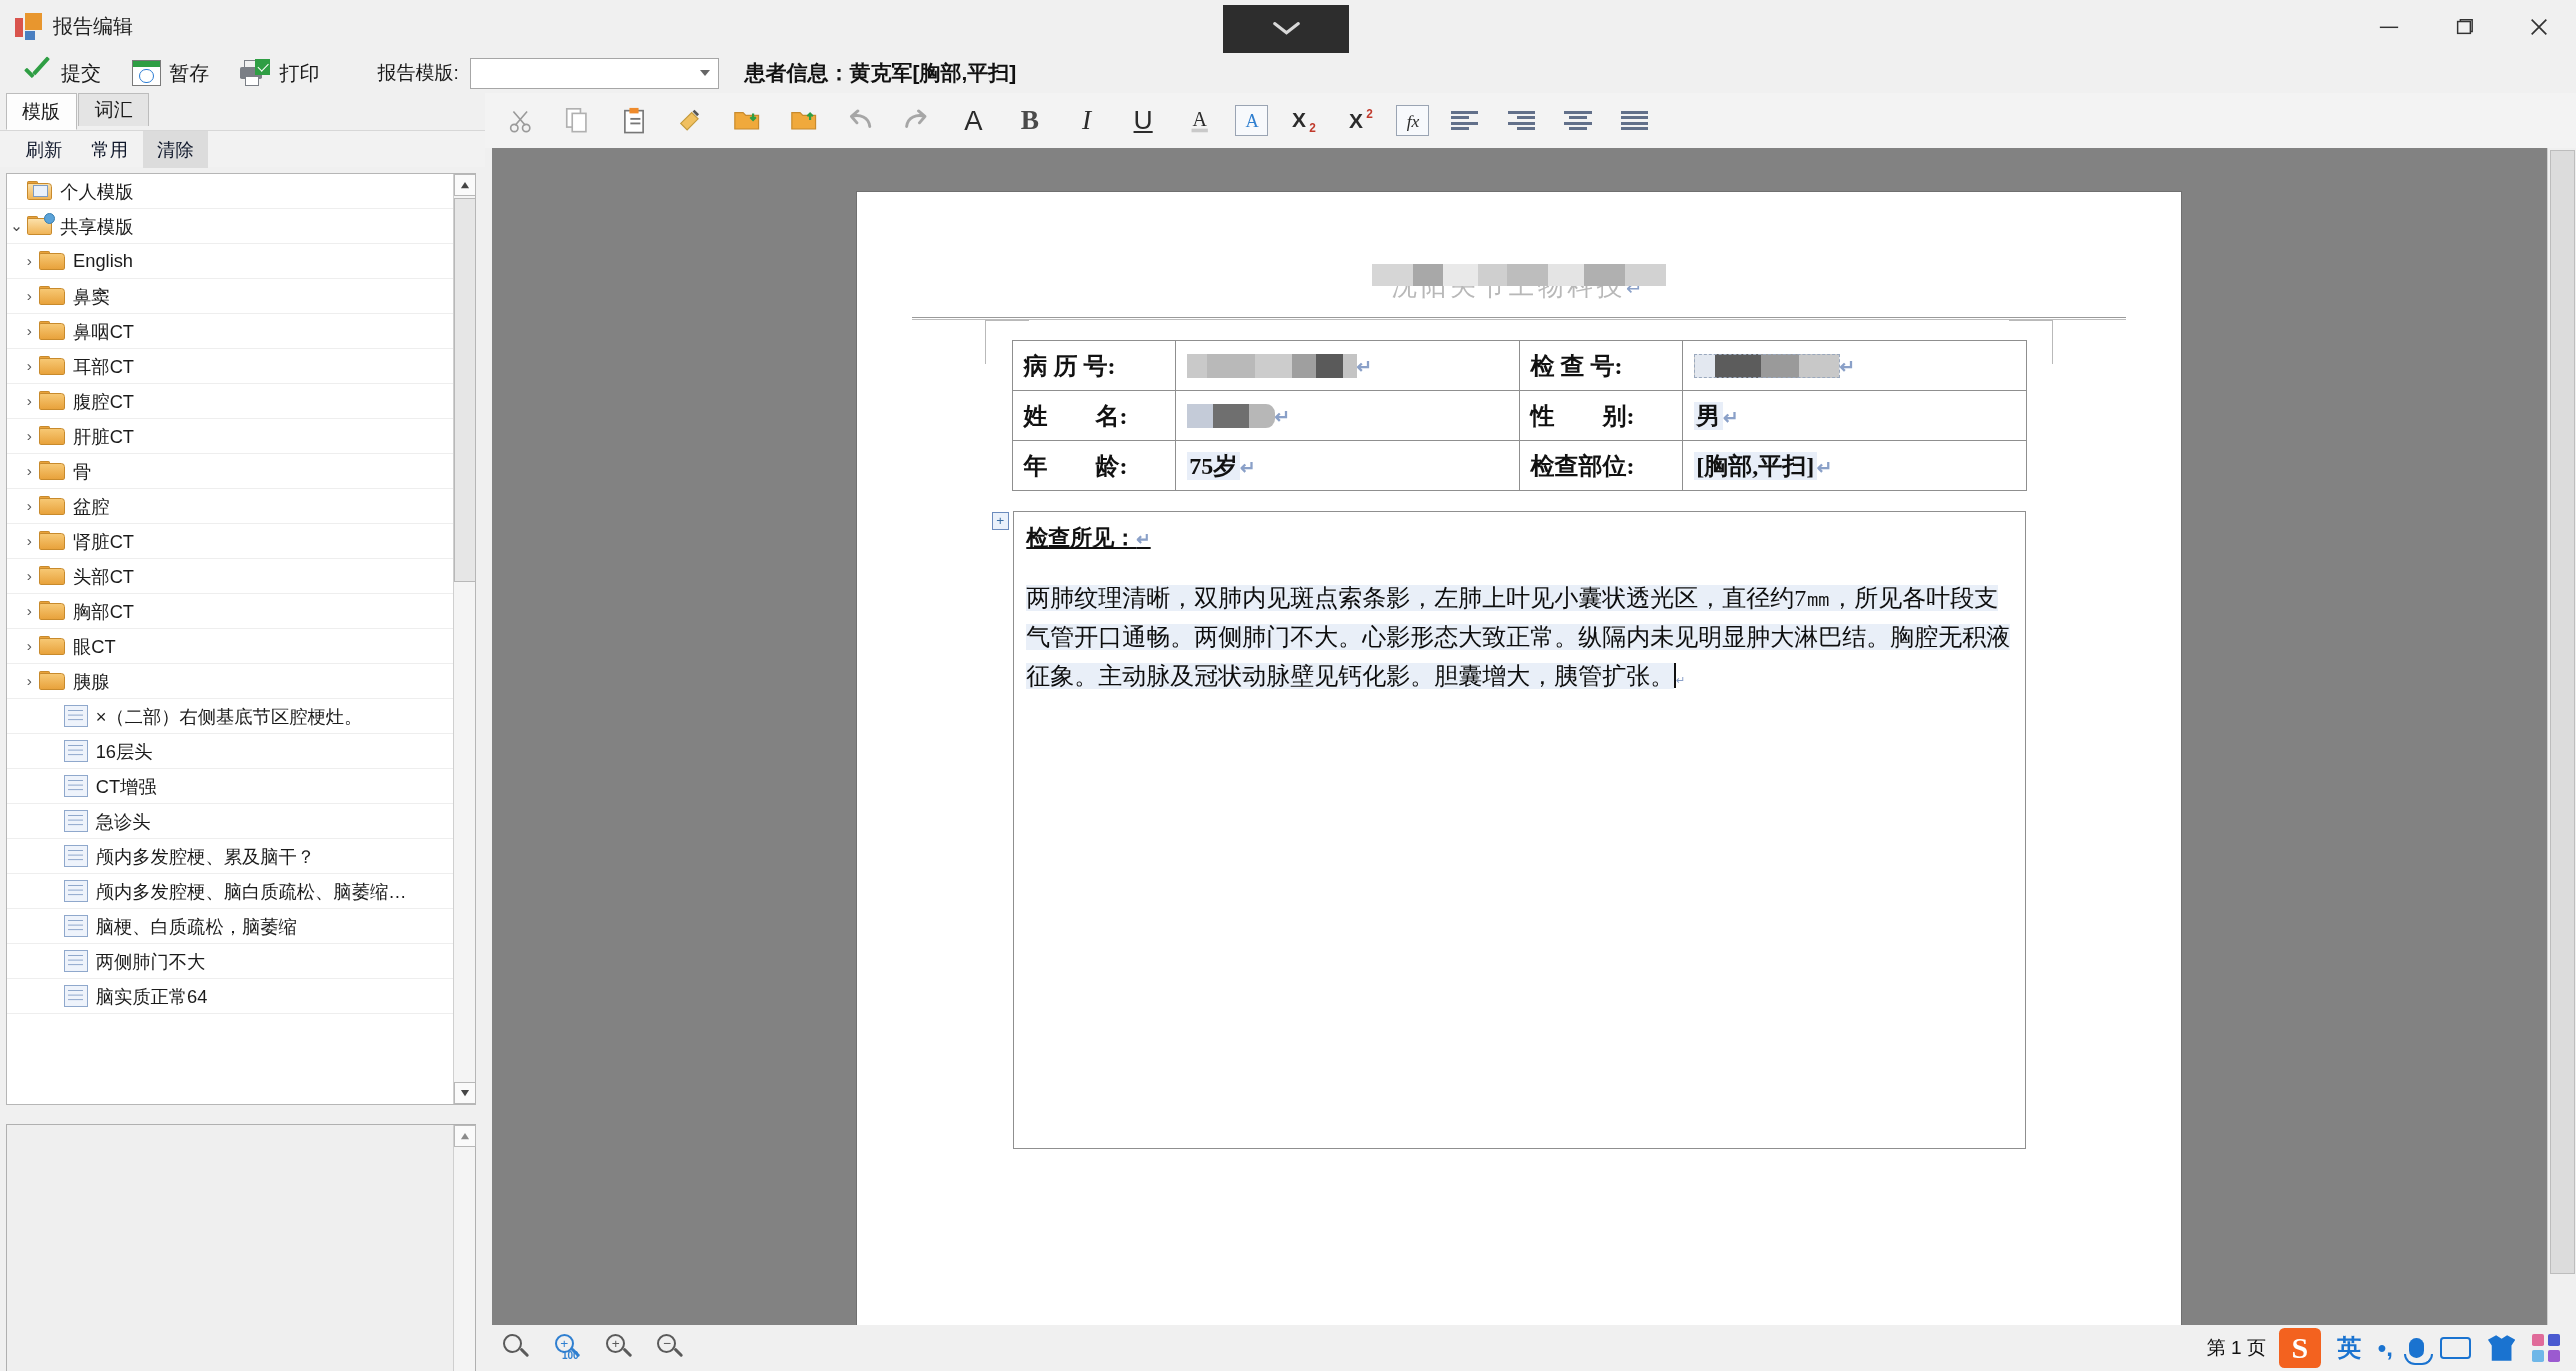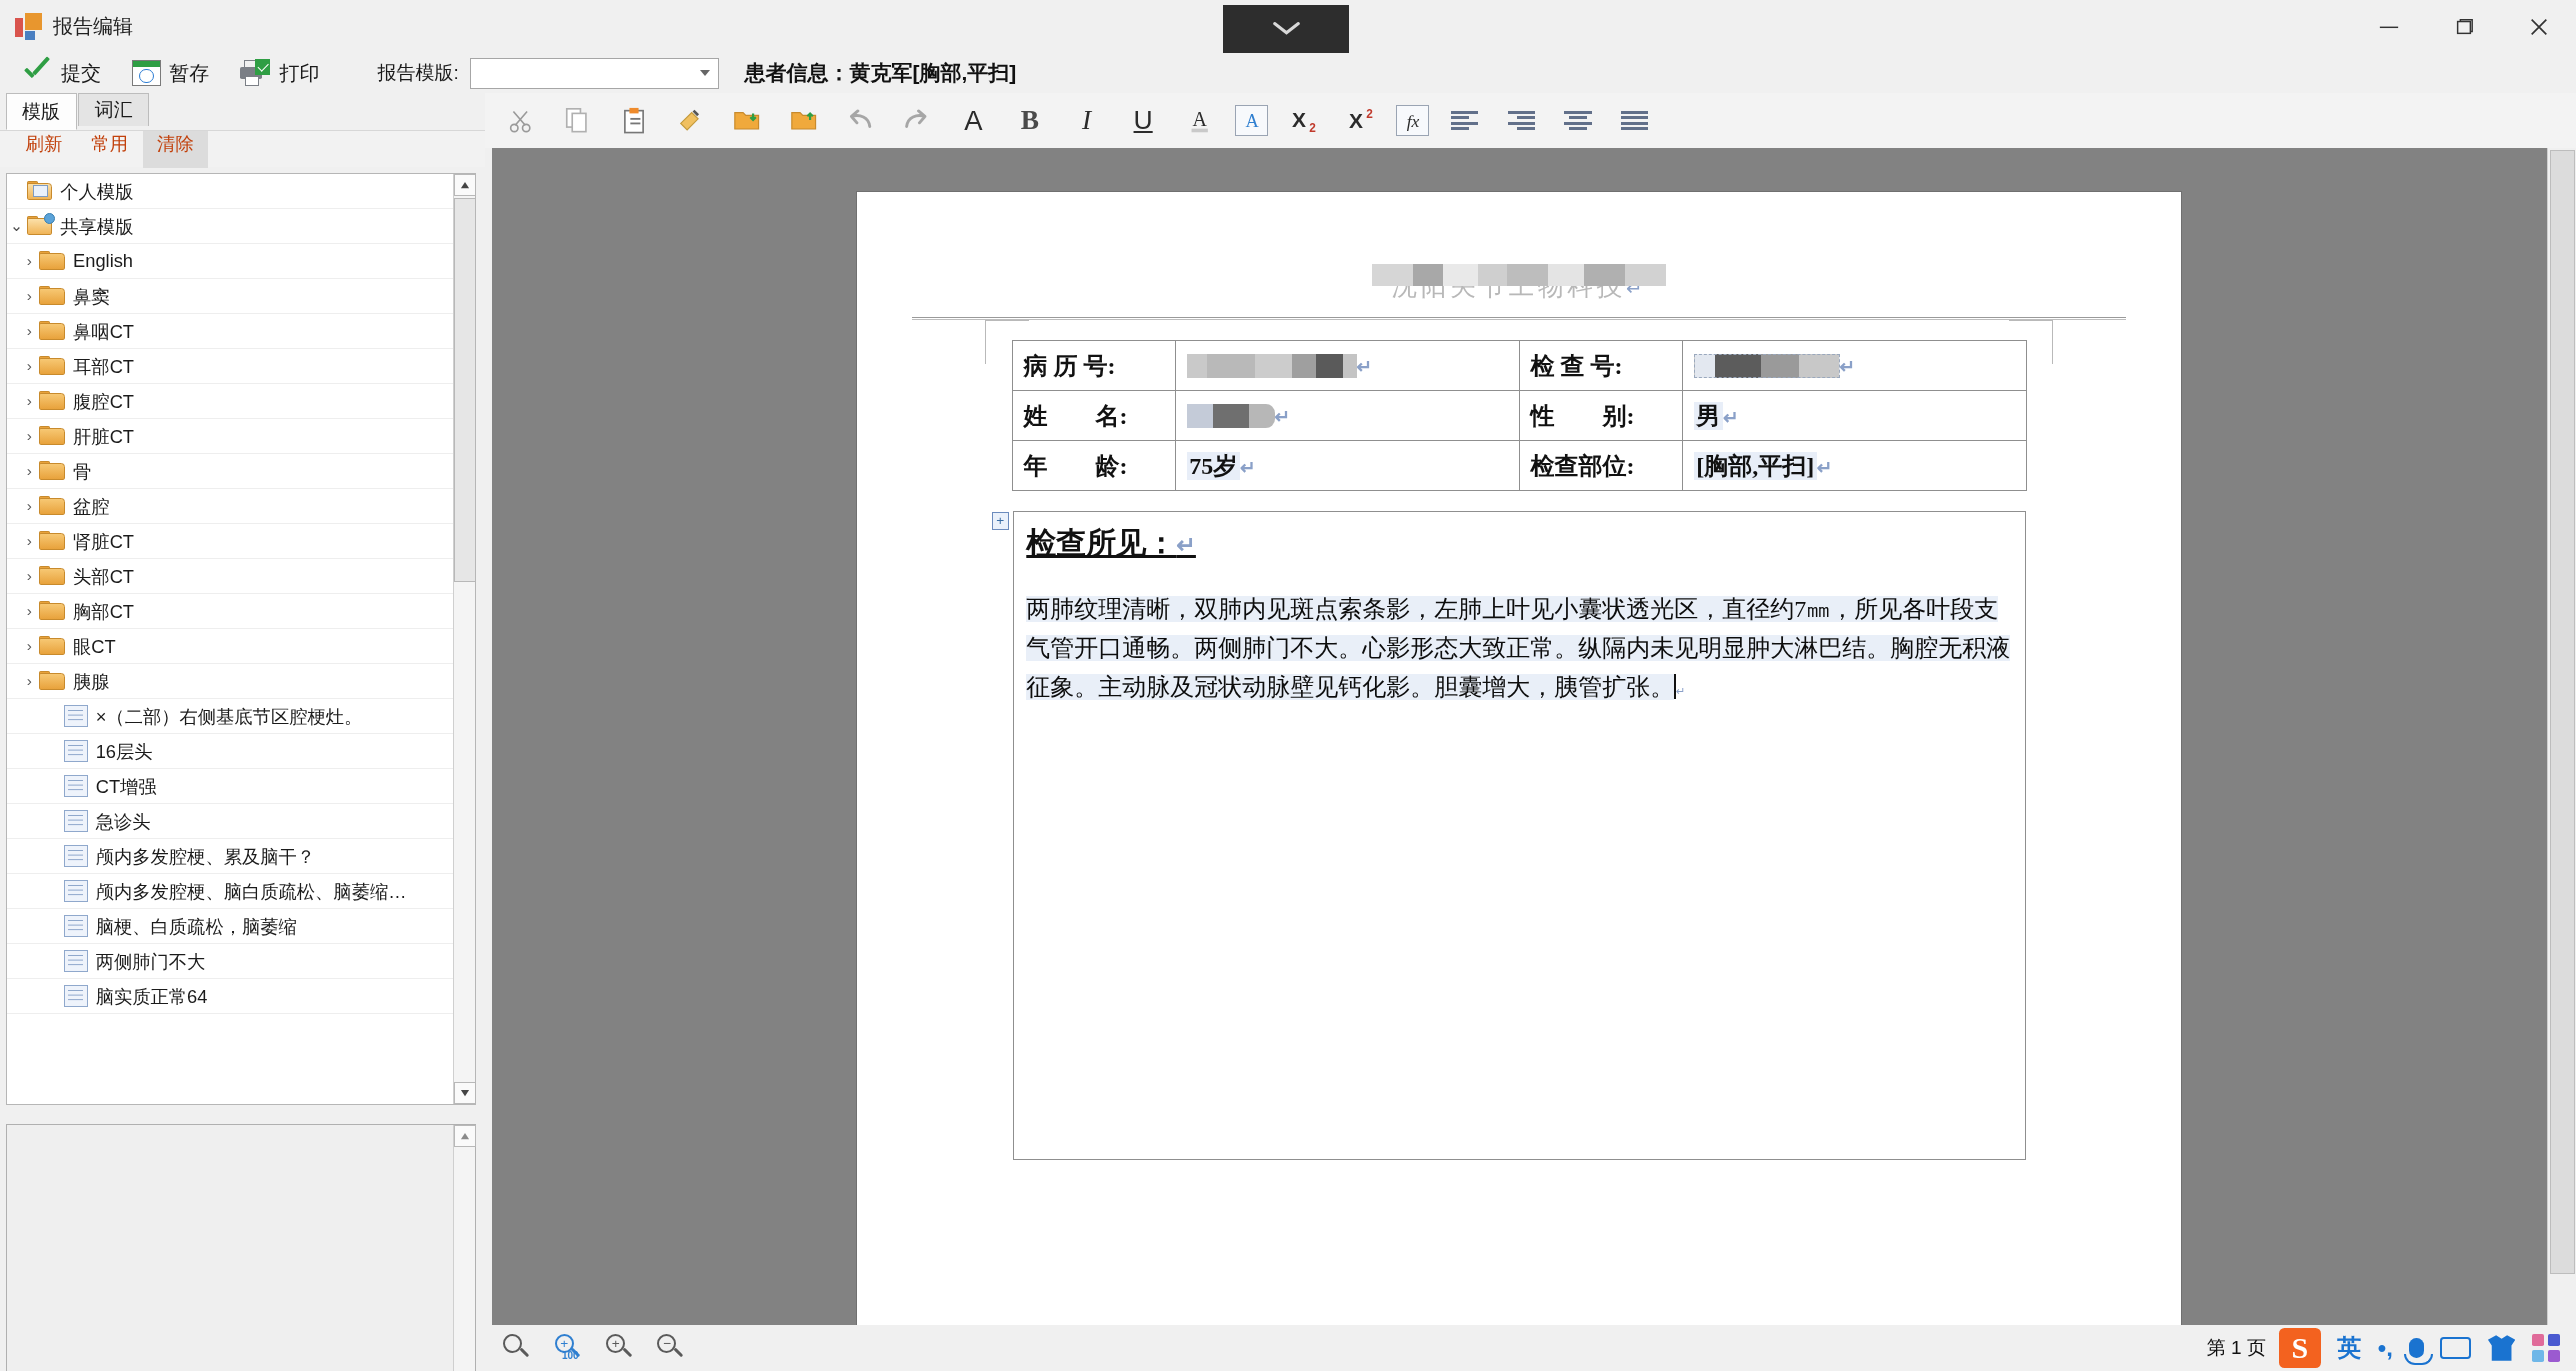--- a/index.html
+++ b/index.html
@@ -65,21 +65,21 @@
   .patient-info { margin-left:25.6px; font-size:21px; font-weight:bold; color:#111; }
 
   
   .leftpanel { position:absolute; left:0; top:93px; width:485px; height:1278px; background:#f0f0f0; }
   .tabs { display:flex; height:37px; align-items:flex-start; padding-left:5.5px; }
   .tab { height:33px; padding:0 15.5px; display:flex; align-items:center; font-size:19px;
          background:#e4e4e4; border:0.9px solid #bcbcbc; border-bottom:none; color:#1a1a1a; margin-right:1.8px; }
   .tab.active { background:#fdfdfd; height:37px; border-bottom:0.9px solid #fdfdfd; }
   .subtabs { display:flex; height:37px; align-items:center; background:#f2f2f2;
              border-top:0.9px solid #d7d7d7; padding-left:11px; }
-  .subtab { height:37px; padding:0 14.6px; display:flex; align-items:flex-start; font-size:18.3px; color:#c2410c; }
+  .subtab { height:37px; padding:0 14.6px; display:flex; align-items:center; font-size:18.3px; color:#0f172a; }
   .subtab.sel { background:#dcdcdc; }
 
   .tree { position:absolute; left:5.5px; top:80px; width:470px; height:932px;
           background:#fff; border:0.9px solid #b6b6b6; overflow:hidden; }
   .tree-inner { position:absolute; left:0; top:0; right:22px; bottom:0; }
   .tnode { display:flex; align-items:center; height:35px; border-bottom:0.9px solid #eeeeee;
            font-size:18.3px; color:#1b1b1b; white-space:nowrap; }
   .tnode .chev { width:20px; text-align:center; color:#5a5a5a; font-size:15.5px; flex:none; }
   .tnode .chev.down { color:#4a4a4a; }
   .fold { width:25.6px; height:20px; position:relative; flex:none; margin-right:8.2px; }
@@ -147,21 +147,21 @@
                   font-family:"Liberation Serif", serif; font-weight:bold; }
   td.lab { width:163px; }
   td.val { width:344px; font-weight:normal; }
   .hl { background:#e8eef8; padding:0.9px 2.7px; }
   .redact { display:inline-block; height:24px; vertical-align:-4.6px; }
   .redact.a { width:170px; background:linear-gradient(90deg,#c9c9c9 0 12%,#b9b9b9 12% 40%,#cccccc 40% 62%,#9f9f9f 62% 76%,#5a5a5a 76% 92%,#c4c4c4 92% 100%); }
   .redact.b { width:146px; background:linear-gradient(90deg,#e3e8f0 0 14%,#5c5c5c 14% 46%,#9a9a9a 46% 72%,#c8c8c8 72% 100%); border:0.9px dashed #9aa8bd;}
   .redact.c { width:88px; background:linear-gradient(90deg,#c4cbd8 0 30%,#6f6f6f 30% 70%,#b7b7b7 70% 100%); border-radius:0 9.1px 9.1px 0;}
 
   .section-box { width:1013px; margin:20px auto 0 auto; border:0.9px solid #8f8f8f; border-bottom:none; }
-  .section-title { font-size:30px; font-weight:bold; color:#111; padding:11px 12.8px;
+  .section-title { font-size:22px; font-weight:bold; color:#111; padding:11px 12.8px;
                    font-family:"Liberation Serif", serif; text-decoration:underline; }
   .body-box { width:1013px; margin:0 auto; border:0.9px solid #8f8f8f; border-top:none; min-height:585px; padding:14.6px 12.8px 0 12.8px; }
   .body-text { font-size:24px; line-height:1.62; color:#0d0d0d; font-family:"Liberation Serif", serif;
                background:#e9eff8; display:inline; }
   .caret { display:inline-block; width:1.8px; height:25px; background:#111; vertical-align:-4.6px; }
   .plus-handle { position:absolute; left:-22px; top:0px; width:17.4px; height:17.4px; border:0.9px solid #6b8bbd;
                  background:#eaf1fb; color:#3a6ea5; font-size:13.7px; line-height:15.5px; text-align:center; }
 
   .editor-scroll { position:absolute; right:0; top:0; width:29px; bottom:0; background:#f0f0f0; border-left:0.9px solid #cfcfcf;}
   .es-thumb { position:absolute; left:1.8px; top:1.8px; width:25px; height:1124px; background:#dcdcdc; border:0.9px solid #bdbdbd;}

